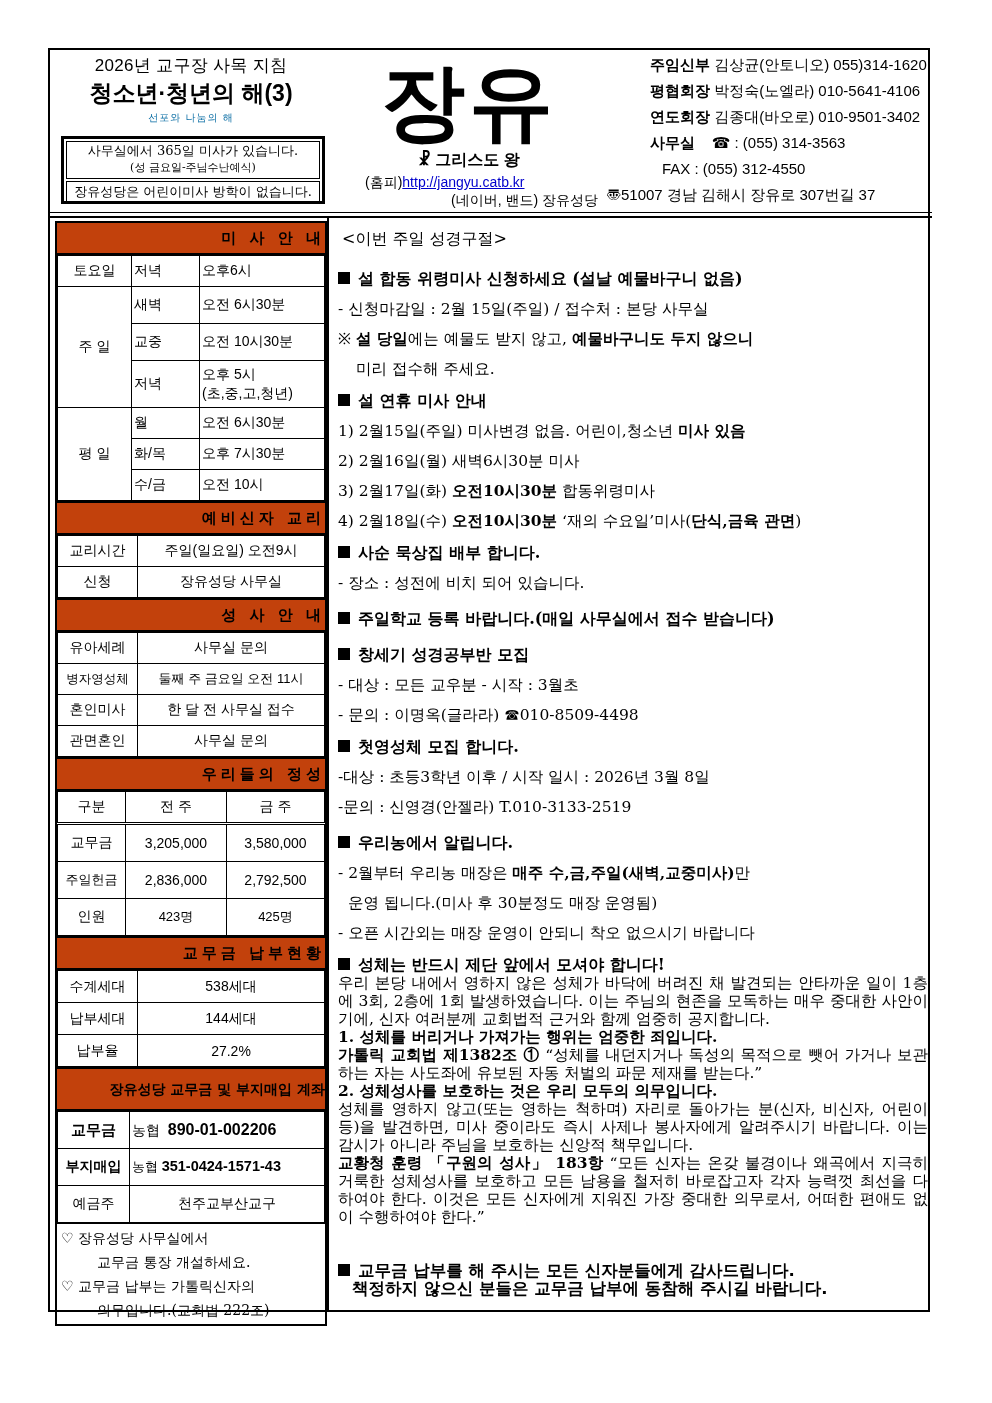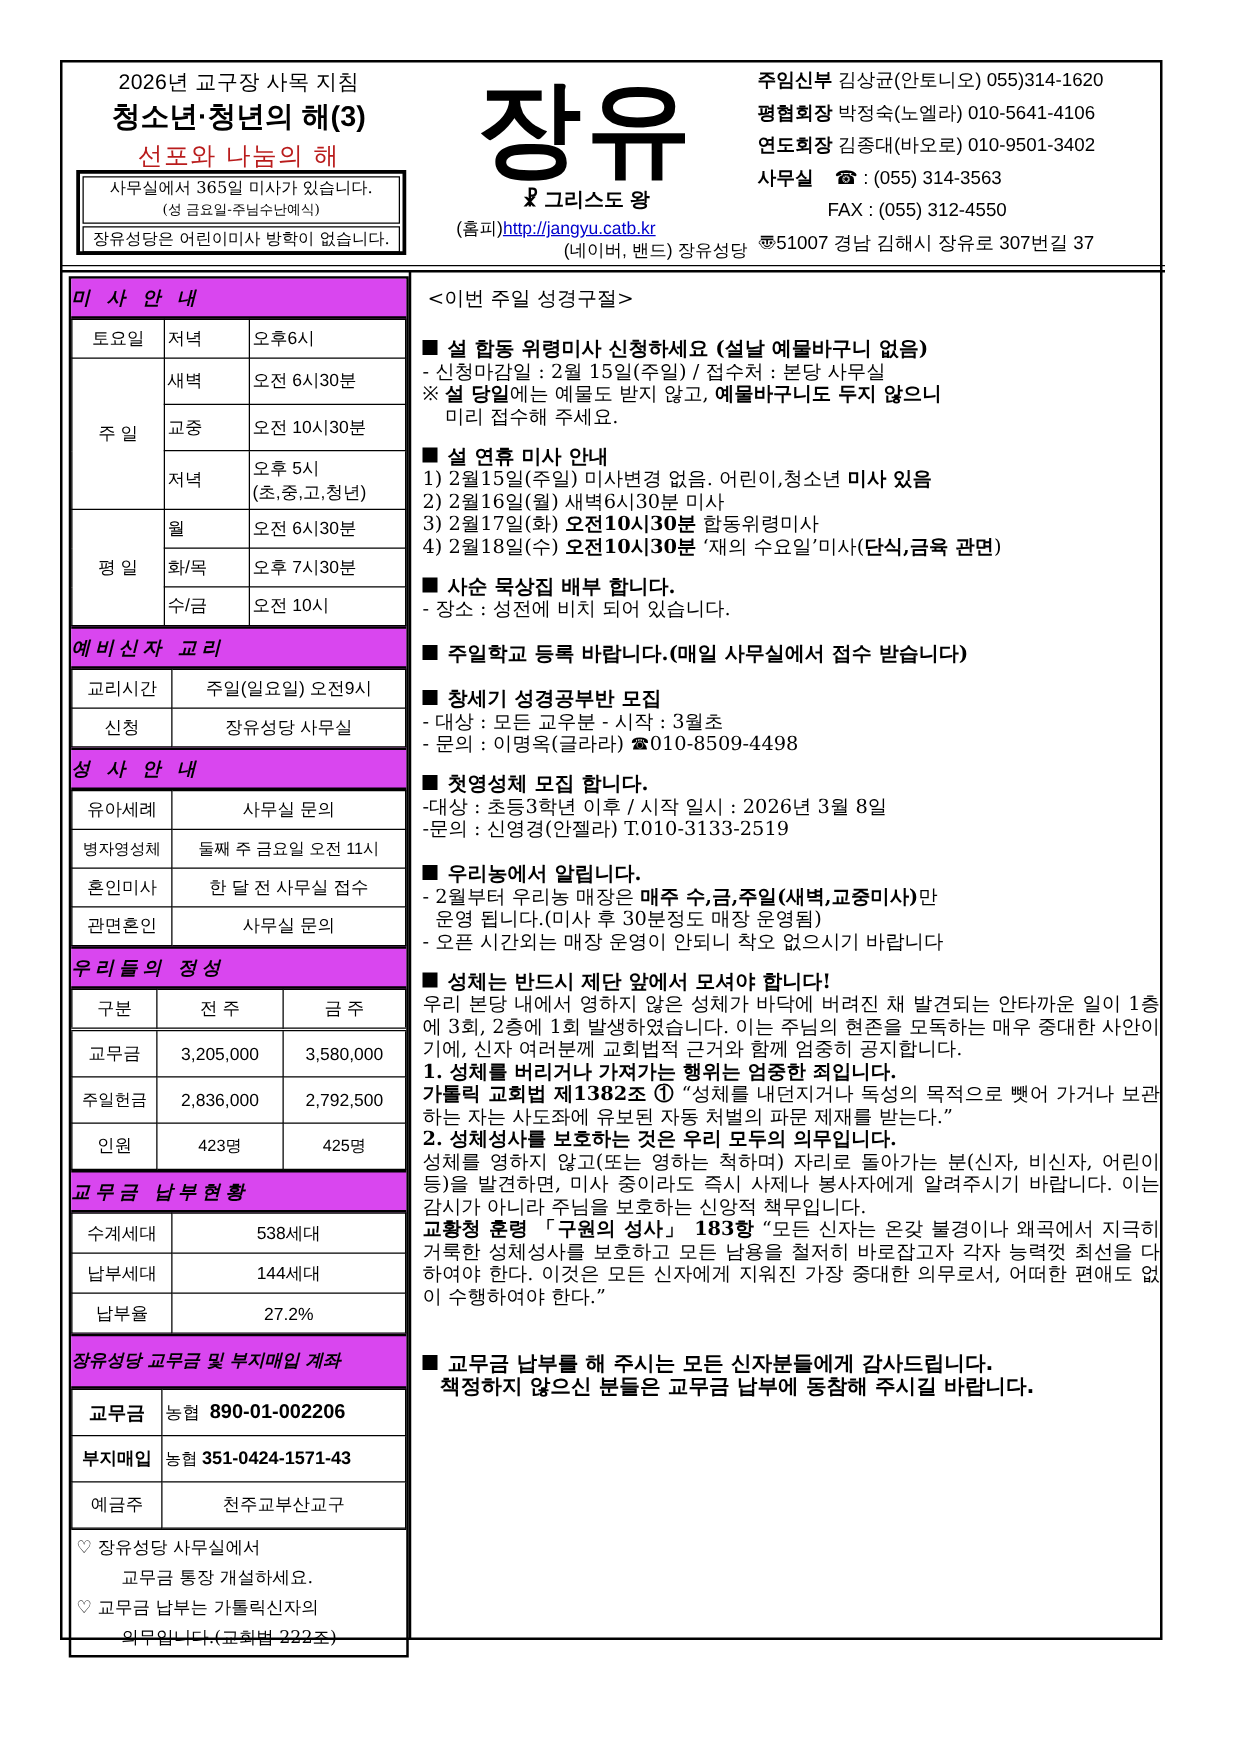--- a/index.html
+++ b/index.html
@@ -3,58 +3,58 @@
 <meta charset="utf-8">
 <style>
   html, body { margin:0; padding:0; background:#ffffff; }
   body { width:992px; height:1403px; position:relative; font-family:"DejaVu Sans", sans-serif; color:#000; }
   .frame { position:absolute; left:48px; top:48px; width:882px; height:1264px; border:2px solid #000; box-sizing:border-box; }
 
   
   .hdr-left { position:absolute; left:55px; top:52px; width:272px; height:160px; text-align:center; }
   .hdr-l1 { font-family:"Liberation Sans", sans-serif; font-size:17px; margin-top:2px; letter-spacing:0.3px; }
   .hdr-l2 { font-family:"Liberation Sans", sans-serif; font-weight:bold; font-size:23px; margin-top:1px; }
-  .hdr-l3 { font-family:"DejaVu Sans", sans-serif; font-size:20px; color:#b91c1c; margin-top:2px; letter-spacing:1px; }
+  .hdr-l3 { font-family:"DejaVu Sans", sans-serif; font-size:10px; color:#0369a1; margin-top:2px; letter-spacing:1px; }
   .notice-box { position:absolute; left:61px; top:136px; width:264px; height:68px; border:3px solid #000; box-sizing:border-box; padding:2px; }
   .notice-inner { border:1px solid #000; text-align:center; font-family:"DejaVu Serif", serif; }
   .notice-inner.a { height:36px; font-size:13px; line-height:17px; }
   .notice-inner.a .sub { font-size:11px; display:block; }
   .notice-inner.b { margin-top:2px; height:19px; font-size:13px; line-height:19px; }
 
   .hdr-mid { position:absolute; left:340px; top:52px; width:258px; height:160px; text-align:center; }
   .big-title { font-family:"Liberation Sans", sans-serif; font-weight:bold; font-size:84px; line-height:88px; margin-top:6px; letter-spacing:4px; }
   .christ { font-family:"Liberation Sans", sans-serif; font-weight:bold; font-size:16px; margin-top:4px; }
   .hp-line { font-size:14px; text-align:left; padding-left:25px; margin-top:3px; font-family:"Liberation Sans", sans-serif; }
   .hp-line a { color:#0000cc; text-decoration:underline; }
   .band-line { font-size:14px; text-align:right; padding-left:25px; font-family:"Liberation Sans", sans-serif; }
 
   .hdr-right { position:absolute; left:606px; top:52px; width:326px; height:160px; font-family:"Liberation Sans", sans-serif; font-size:15px; }
   .hr-row { height:26px; line-height:26px; white-space:nowrap; }
-  .hr-row b { font-weight:bold; }
+  .hr-row b { font-weight:bold;margin-left:44px; }
   .hdr-sep1 { position:absolute; left:48px; top:212px; width:884px; border-top:1px solid #000; }
   .hdr-sep2 { position:absolute; left:48px; top:216px; width:884px; border-top:2px solid #000; }
 
   
   .lcol { position:absolute; left:55px; top:221px; width:272px; border:2px solid #000; box-sizing:border-box; }
   .lcol-divider { position:absolute; left:327px; top:217px; height:1095px; border-left:2px solid #000; }
   table.t { border-collapse:collapse; width:100%; font-family:Liberation Sans, sans-serif; font-size:14px; }
   table.t td { border:1px solid #000; padding:0 2px; height:30px; }
   table.t td.c { text-align:center; }
-  .sec-hdr { background:#d946ef; text-align:left; font-weight:bold; font-size:15px; height:30px; line-height:30px; border-bottom:2px solid #000; border-top:2px solid #000; font-family:"DejaVu Sans", sans-serif; letter-spacing:4px;font-style:italic; }
+  .sec-hdr { background:#c2410c; text-align:right; font-weight:bold; font-size:15px; height:30px; line-height:30px; border-bottom:2px solid #000; border-top:2px solid #000; font-family:"DejaVu Sans", sans-serif; letter-spacing:4px; }
   .sec-hdr.first { border-top:none; }
   .footnote { font-family:"DejaVu Serif", serif; font-size:14px; line-height:24px; padding:2px 4px; border-top:1px solid #000; }
   .footnote .ind { padding-left:36px; }
 
   
   .rcol { position:absolute; left:338px; top:230px; width:590px; font-family:"DejaVu Serif", serif; font-size:15.5px; line-height:18px; }
   .verse-title { font-size:16px; }
   .sec { margin-top:14px; }
   .sec-title { font-weight:bold; font-size:16px; }
   .sec-title .sq { display:inline-block; width:12px; height:12px; background:#000; margin-right:8px; vertical-align:0px; }
-  .ln { white-space:nowrap; }
+  .ln { white-space:nowrap;margin-top:12px; }
   .ind2 { padding-left:18px; }
   .ind1 { padding-left:10px; }
   .wrap { white-space:normal; text-align:justify; }
   b.bb { font-weight:bold; }
   .final { font-weight:bold; font-size:16.5px; font-family:"DejaVu Sans", sans-serif; }
 </style>
 </head>
 <body>
 
 <div class="frame"></div>

